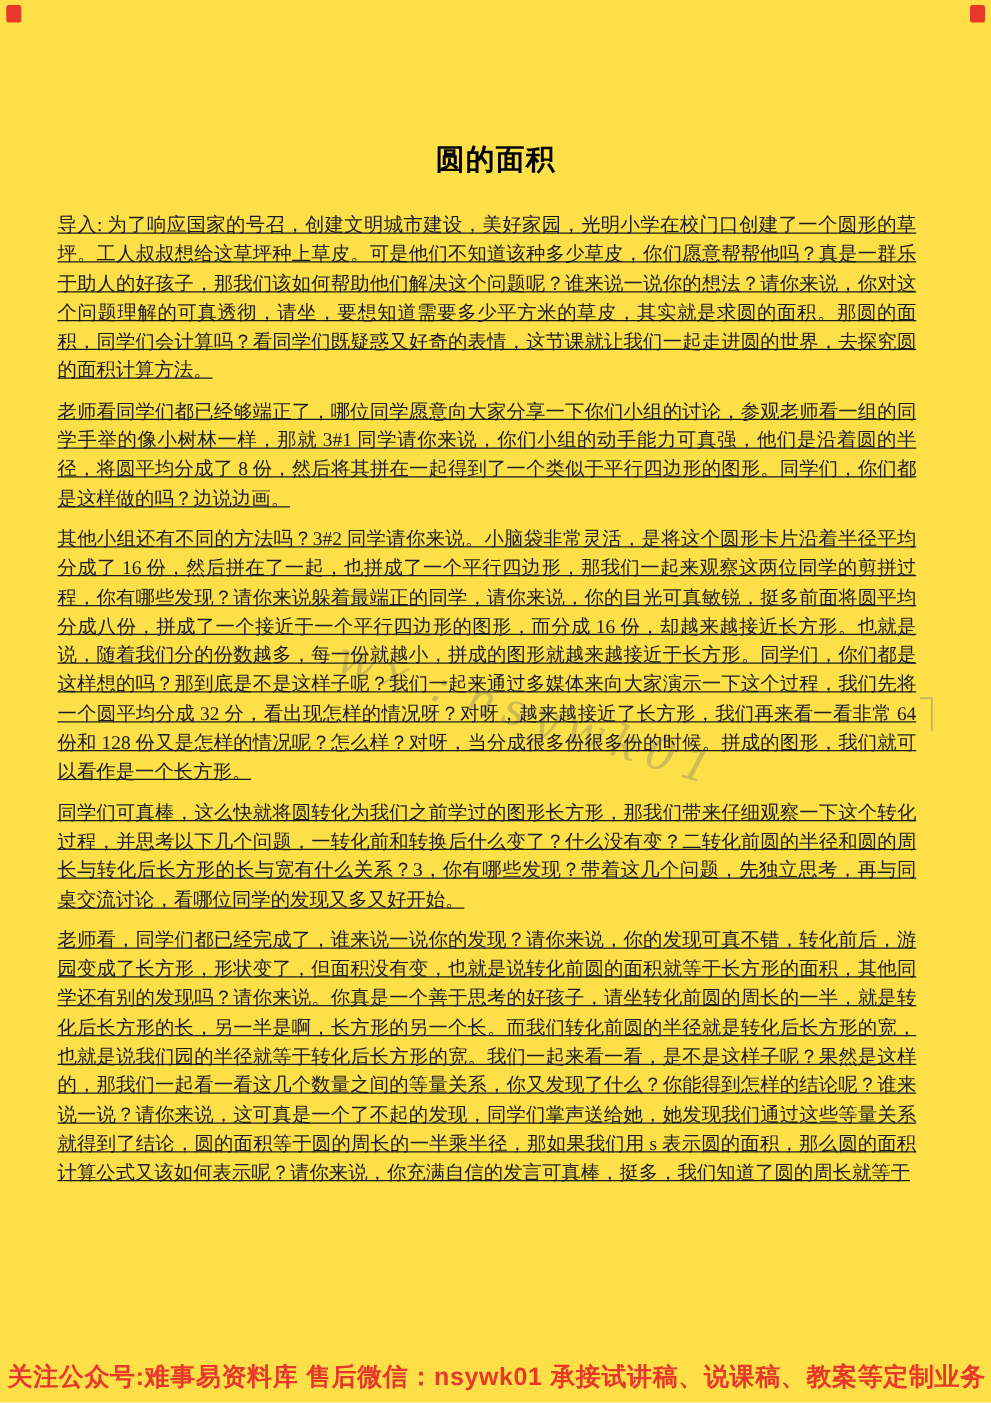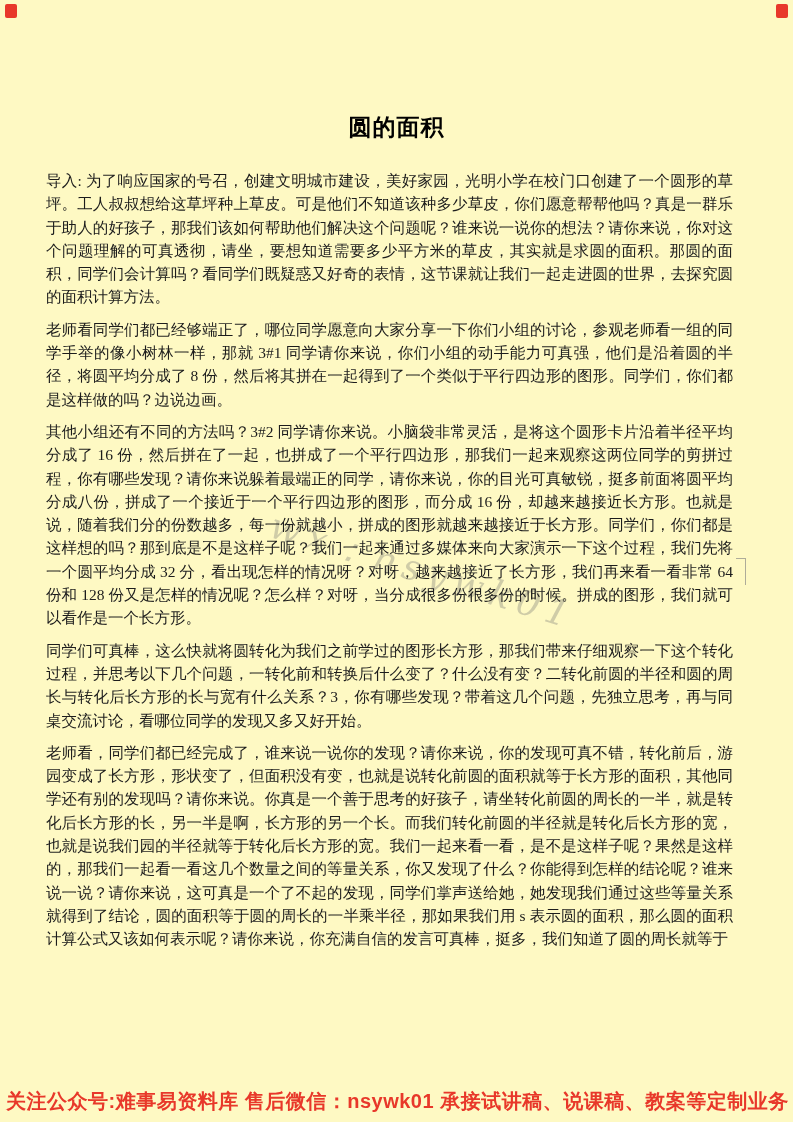--- a/index.html
+++ b/index.html
@@ -1,20 +1,20 @@
 <!DOCTYPE html>
 <html><head>
 <meta charset="utf-8">
 <style>
   html, body { margin: 0; padding: 0; background: #ffffff; }
   .page {
     position: relative;
     width: 793px;
     height: 1122px;
-    background: #fef9c3;
+    background: #fde047;
     overflow: hidden;
     font-family: "Liberation Serif", "DejaVu Serif", serif;
     color: #1c1c1c;
   }
   .corner-mark {
     position: absolute;
     top: 4px;
     width: 12px;
     height: 14px;
     background: #e8382a;
@@ -35,21 +35,21 @@
   }
 
   .doc-body {
     position: relative;
     z-index: 1;
     margin: 26px 46px 0 46px;
     font-size: 15.5px;
     line-height: 23.3px;
     text-align: justify;
   }
-  .doc-body p { margin: 0 14px 9px 0; }
+  .doc-body p { margin: 0 14px 9px 0; text-decoration: underline; }
 
   .watermark {
     position: absolute;
     left: 278px;
     top: 502px;
     z-index: 0;
     font-family: "DejaVu Serif", serif;
     font-style: italic;
     font-size: 36px;
     letter-spacing: 7px;

